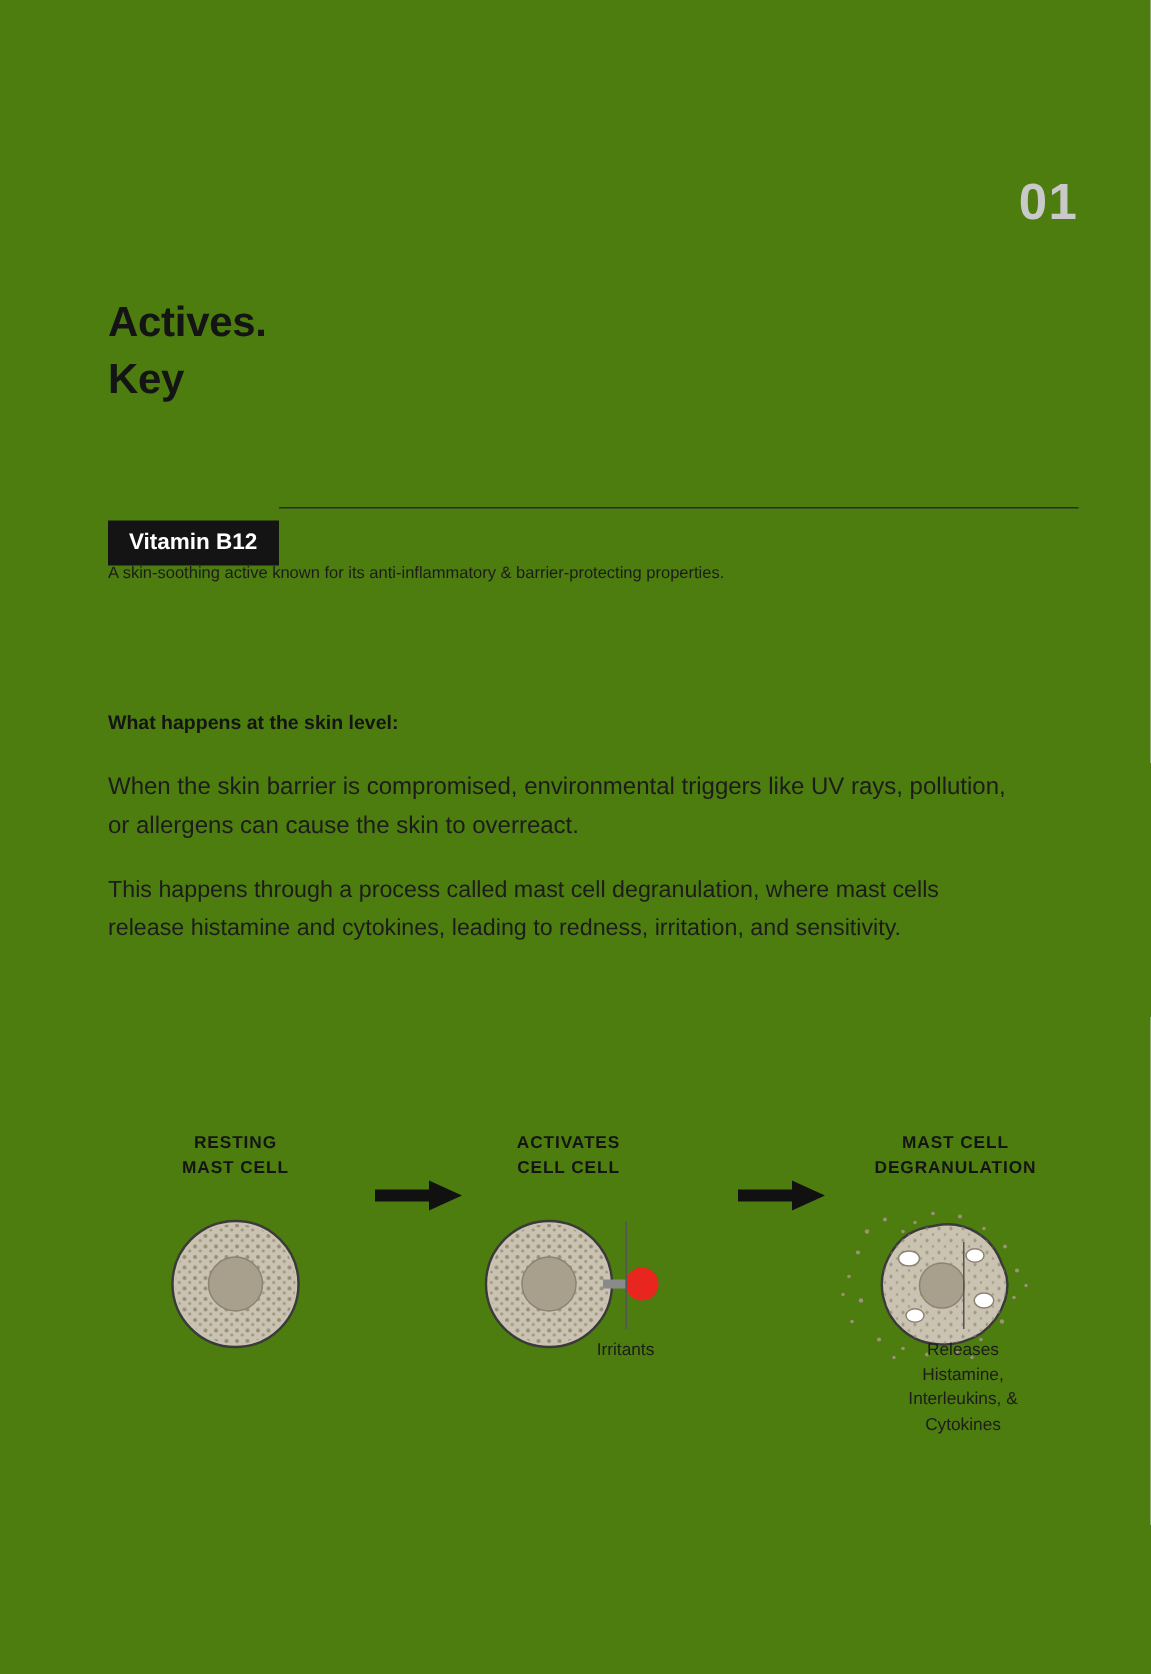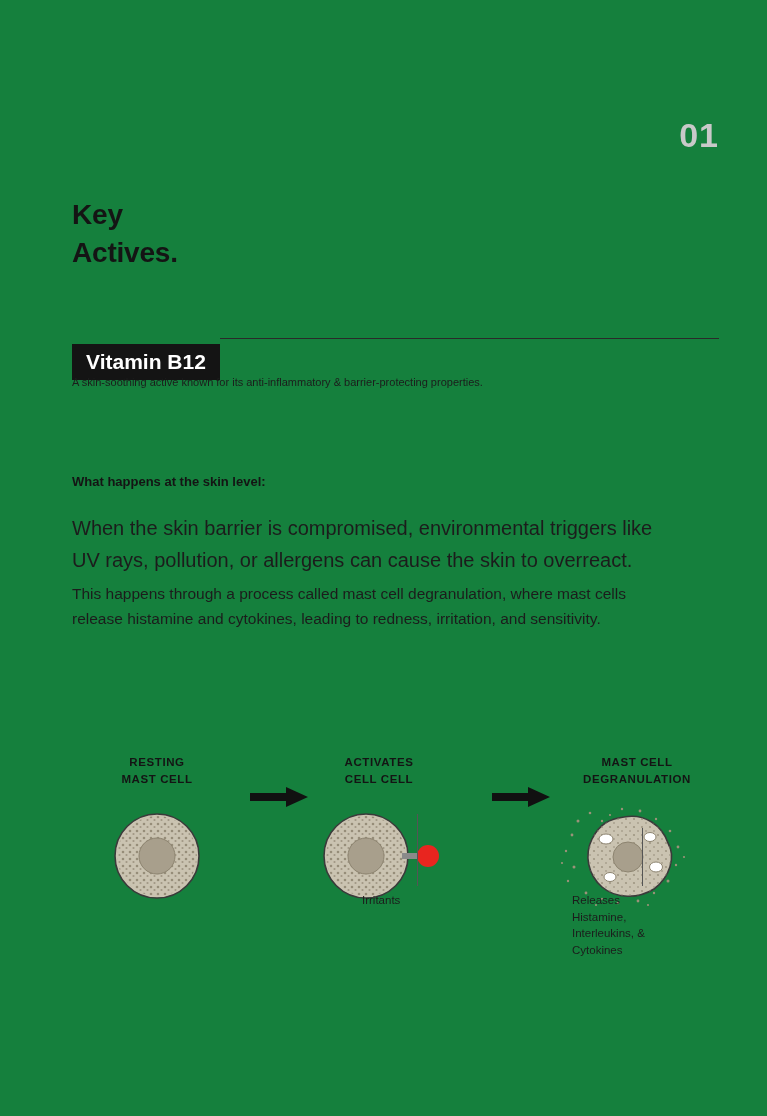--- a/index.html
+++ b/index.html
@@ -13,21 +13,21 @@
     height: 1116px;
     position: relative;
     font-family: "Liberation Sans", sans-serif;
     color: #1a1a1a;
     overflow: hidden;
   }
 
   .page {
     position: absolute;
     inset: 0;
-    background: #15803d;
+    background: #4d7c0f;
   }
 
   .page-number {
     position: absolute;
     top: 118px;
     right: 48px;
     font-size: 34px;
     font-weight: 700;
     color: #c9c9c9;
     letter-spacing: 1px;
@@ -51,21 +51,21 @@
     left: 72px;
     top: 320px;
     right: 48px;
     height: 36px;
     display: flex;
     align-items: center;
   }
   .badge {
     background: #141414;
     color: #ffffff;
-    font-size: 21px;
+    font-size: 15px;
     font-weight: 700;
     padding: 7px 14px 8px 14px;
     line-height: 1;
     white-space: nowrap;
     margin-top: 48px;
   }
   .badge-rule {
     flex: 1 1 auto;
     height: 1px;
     background: #2a2a2a;
@@ -89,21 +89,21 @@
     font-size: 13px;
     font-weight: 700;
     color: #141414;
   }
 
   .para1 {
     position: absolute;
     left: 72px;
     top: 512px;
     width: 600px;
-    font-size: 20px;
+    font-size: 16px;
     line-height: 1.62;
     color: #1c1c1c;
   }
 
   .para2 {
     position: absolute;
     left: 72px;
     top: 581px;
     width: 600px;
     font-size: 15.5px;
@@ -152,20 +152,21 @@
     height: 22px;
   }
   .arrow-1 { left: 178px; }
   .arrow-2 { left: 420px; }
 
   .caption {
     position: absolute;
     font-size: 11.5px;
     line-height: 1.45;
     color: #1c1c1c;
+    text-align: center;
     white-space: pre-line;
   }
   .cap-irritants { left: 290px; top: 186px; width: 110px; }
   .cap-releases  { left: 500px; top: 186px; width: 140px; }
 
   .leader {
     position: absolute;
     width: 1px;
     background: #555;
   }
@@ -173,22 +174,22 @@
   .leader-2 { left: 570px; top: 122px; height: 58px; }
 </style>
 </head>
 <body>
 
 <div class="page">
 
   <div class="page-number">01</div>
 
   <div class="title">
+    <span>Actives.</span>
     <span>Key</span>
-    <span>Actives.</span>
   </div>
 
   <div class="badge-row">
     <div class="badge">Vitamin B12</div>
     <div class="badge-rule"></div>
   </div>
 
   <div class="lede">A skin-soothing active known for its anti-inflammatory &amp; barrier-protecting properties.</div>
 
   <div class="subhead">What happens at the skin level:</div>

